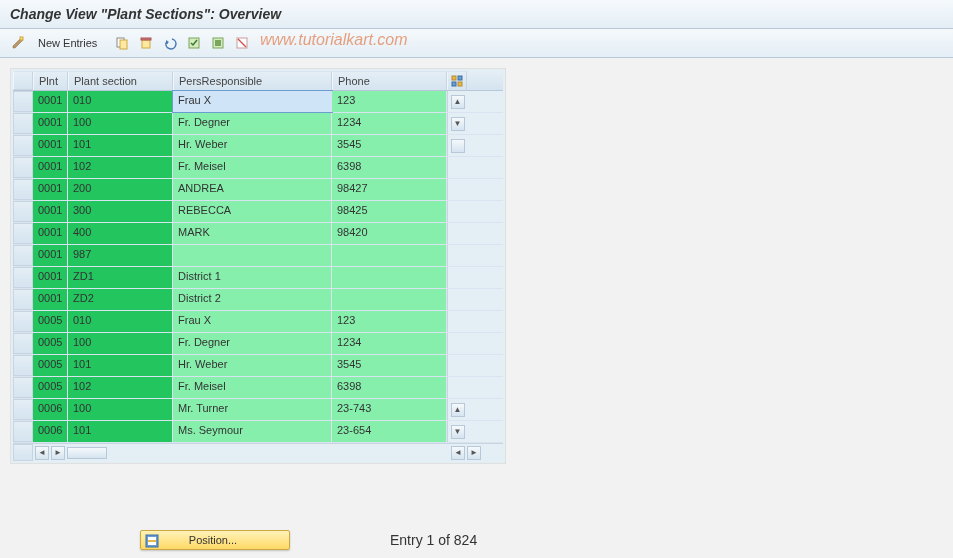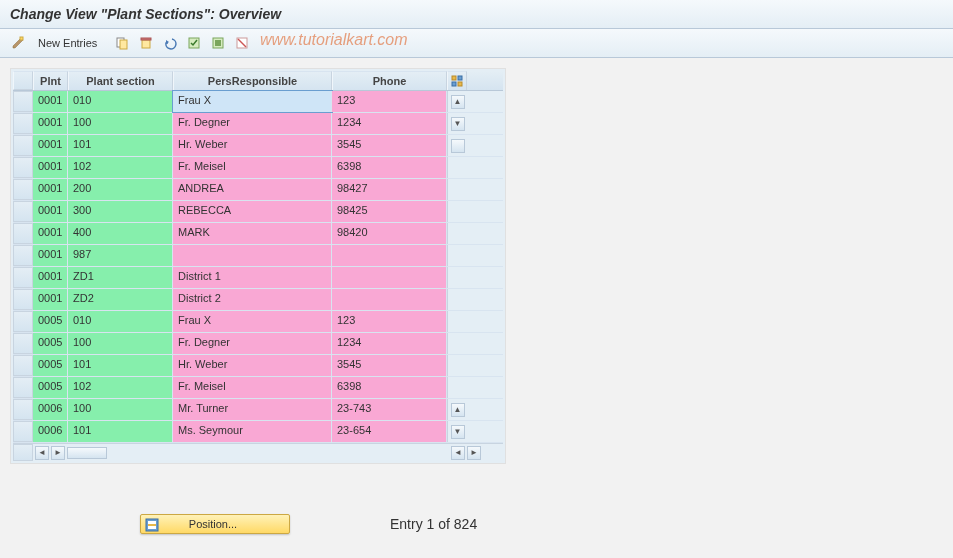--- a/index.html
+++ b/index.html
@@ -80,22 +80,21 @@
     border-bottom: 1px solid #b8c8d8;
     font-size: 11px;
     color: #444;
   }
   .grid-header .cell {
     padding: 3px 5px;
     border-right: 1px solid #c8d4e0;
     border-top: 1px solid #d8e4f0;
     border-left: 1px solid #f0f6fb;
     background: linear-gradient(to bottom, #e4eef5, #d5e4f0);
-    font-weight: bold;
-    text-align: center;
+    font-weight: normal;
   }
   .col-sel { width: 20px; padding:0 !important; }
   .col-plnt { width: 35px; }
   .col-ps { width: 105px; }
   .col-pr { width: 159px; }
   .col-ph { width: 115px; }
   .col-set { width: 20px; padding:0 !important; text-align:center; }
   .grid-body {
     display: flex;
     flex-direction: column;
@@ -113,24 +112,24 @@
     overflow: hidden;
     white-space: nowrap;
   }
   .rowsel {
     background: linear-gradient(to bottom, #e4eef5, #d5e4f0);
     border: 1px solid #c8d4e0;
     width:20px;
     cursor: pointer;
   }
   .readonly {
+    background: #22c55e;
+  }
+  .editable {
     background: #86efac;
-  }
-  .editable {
-    background: #f9a8d4;
   }
   .editable.focused {
     background: #cfe5f7;
     outline: 1px solid #6a9ed0;
   }
   .sbcell {
     width: 20px;
     background: #e4eef5;
     padding:0;
     border-left: 1px solid #c8d4e0;
@@ -180,21 +179,21 @@
     display:flex;align-items:center;justify-content:center;
     color:#555; cursor:pointer;
   }
   .hscroll .thumb {
     width:40px;height:12px;
     background: linear-gradient(to bottom, #f5f9fc, #d5e4f0);
     border:1px solid #b8c8d8;
     cursor:pointer;
   }
   .footer {
-    margin-top: 50px;
+    margin-top: 66px;
     display:flex;
     align-items:center;
     gap: 100px;
     padding-left: 130px;
   }
   .position-btn {
     background: linear-gradient(to bottom, #fff2b8, #ffd966);
     border: 1px solid #cca843;
     border-radius: 2px;
     padding: 3px 30px 3px 26px;

